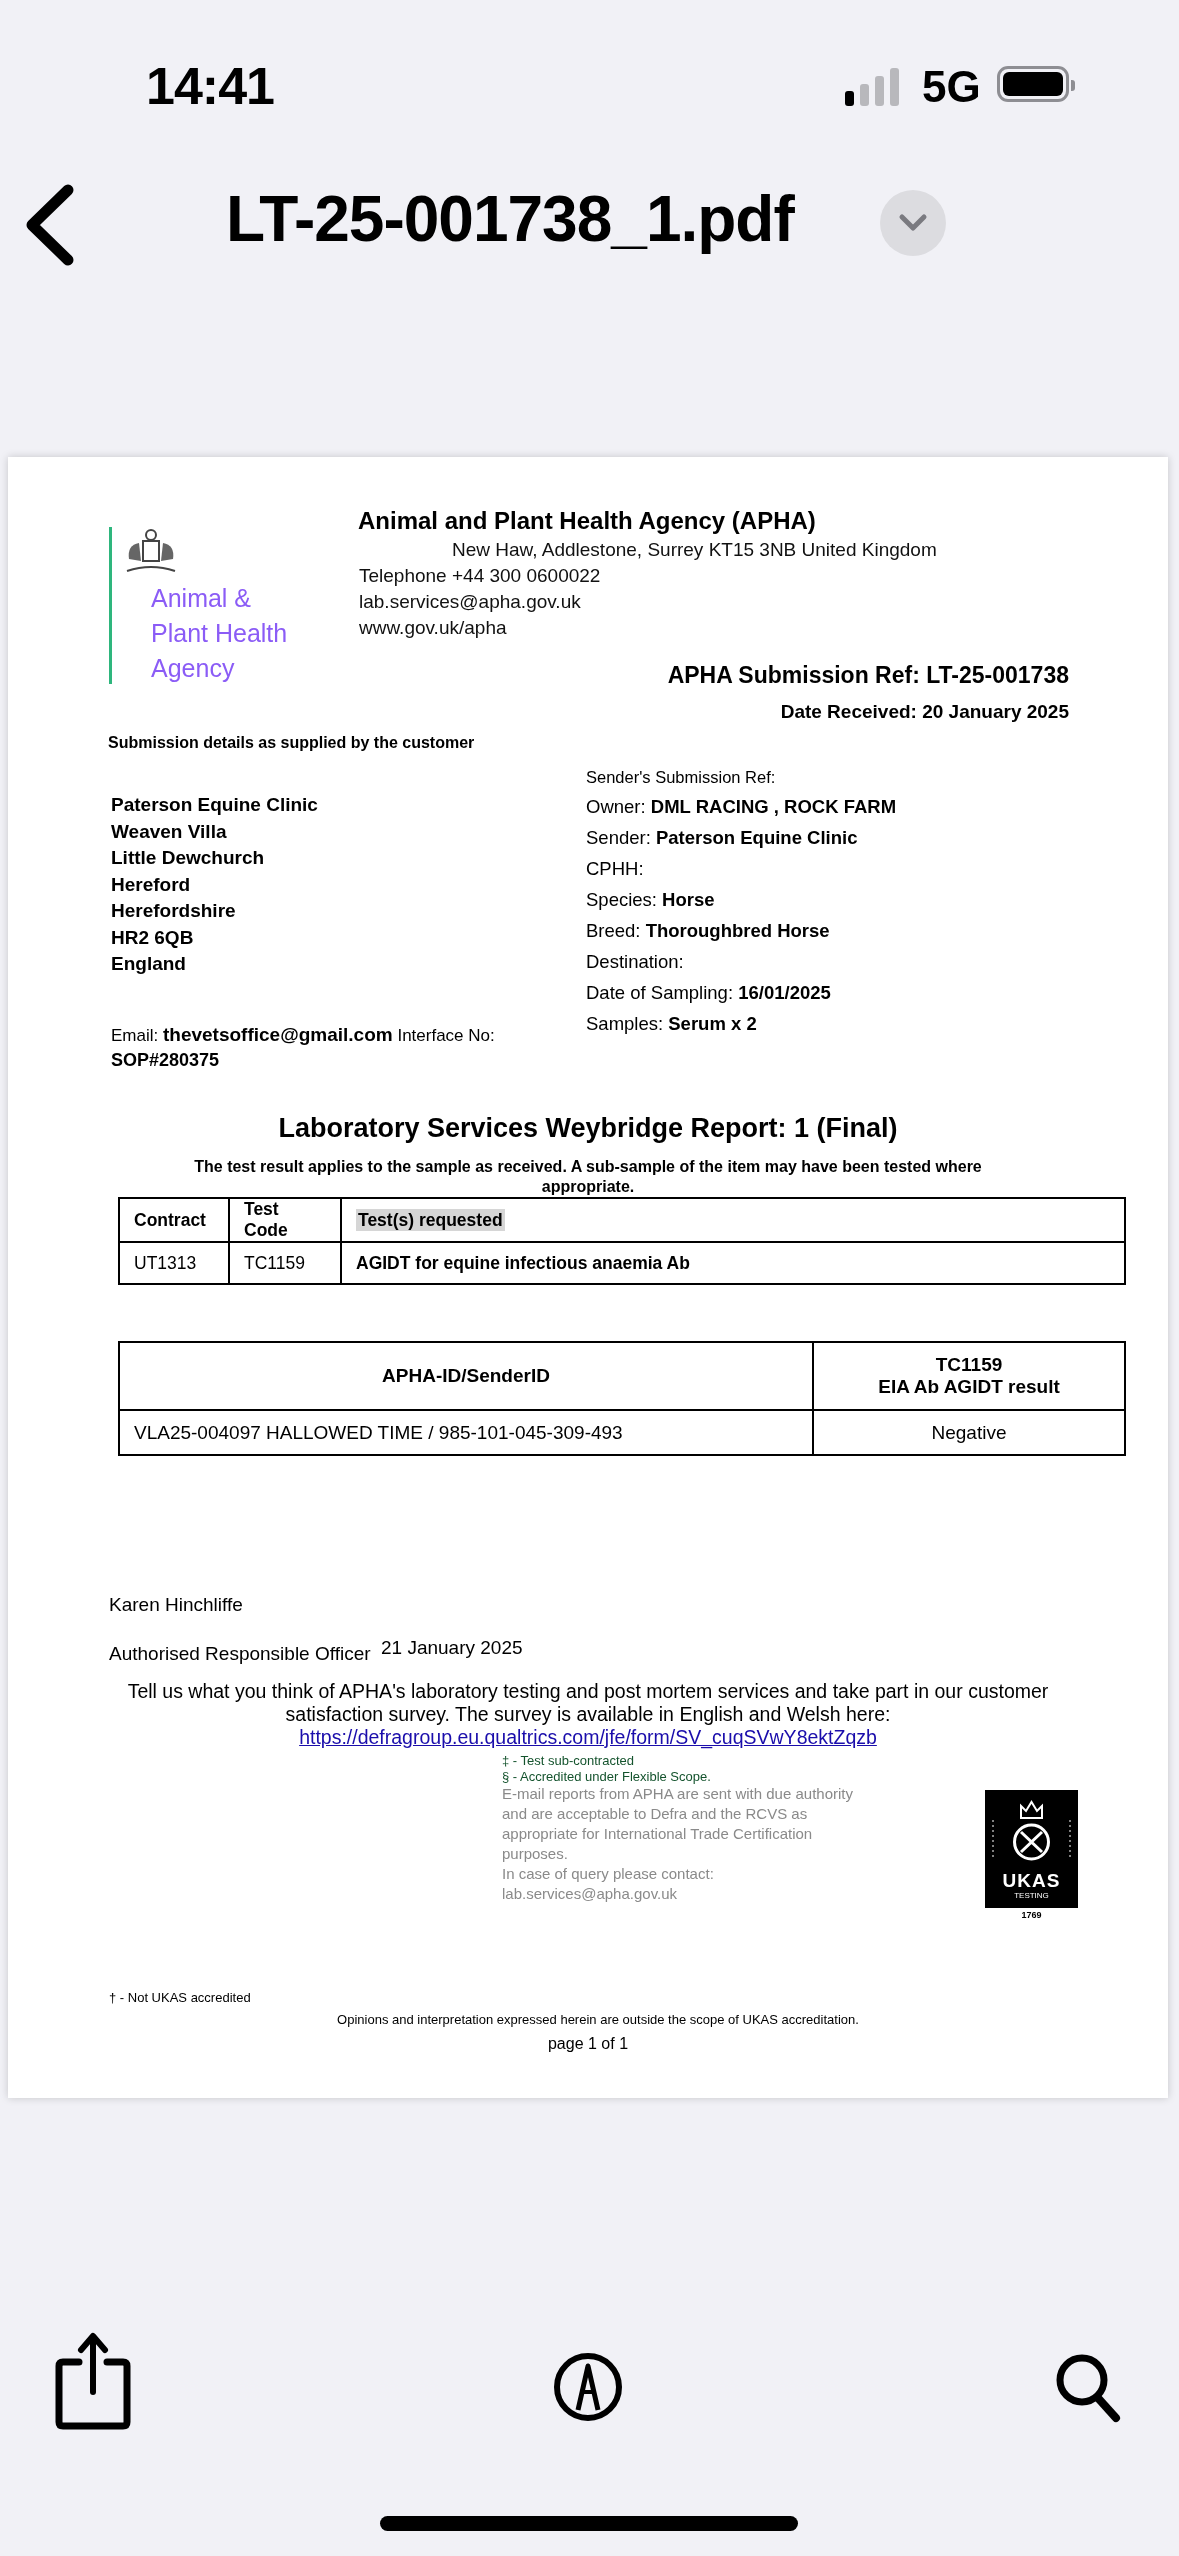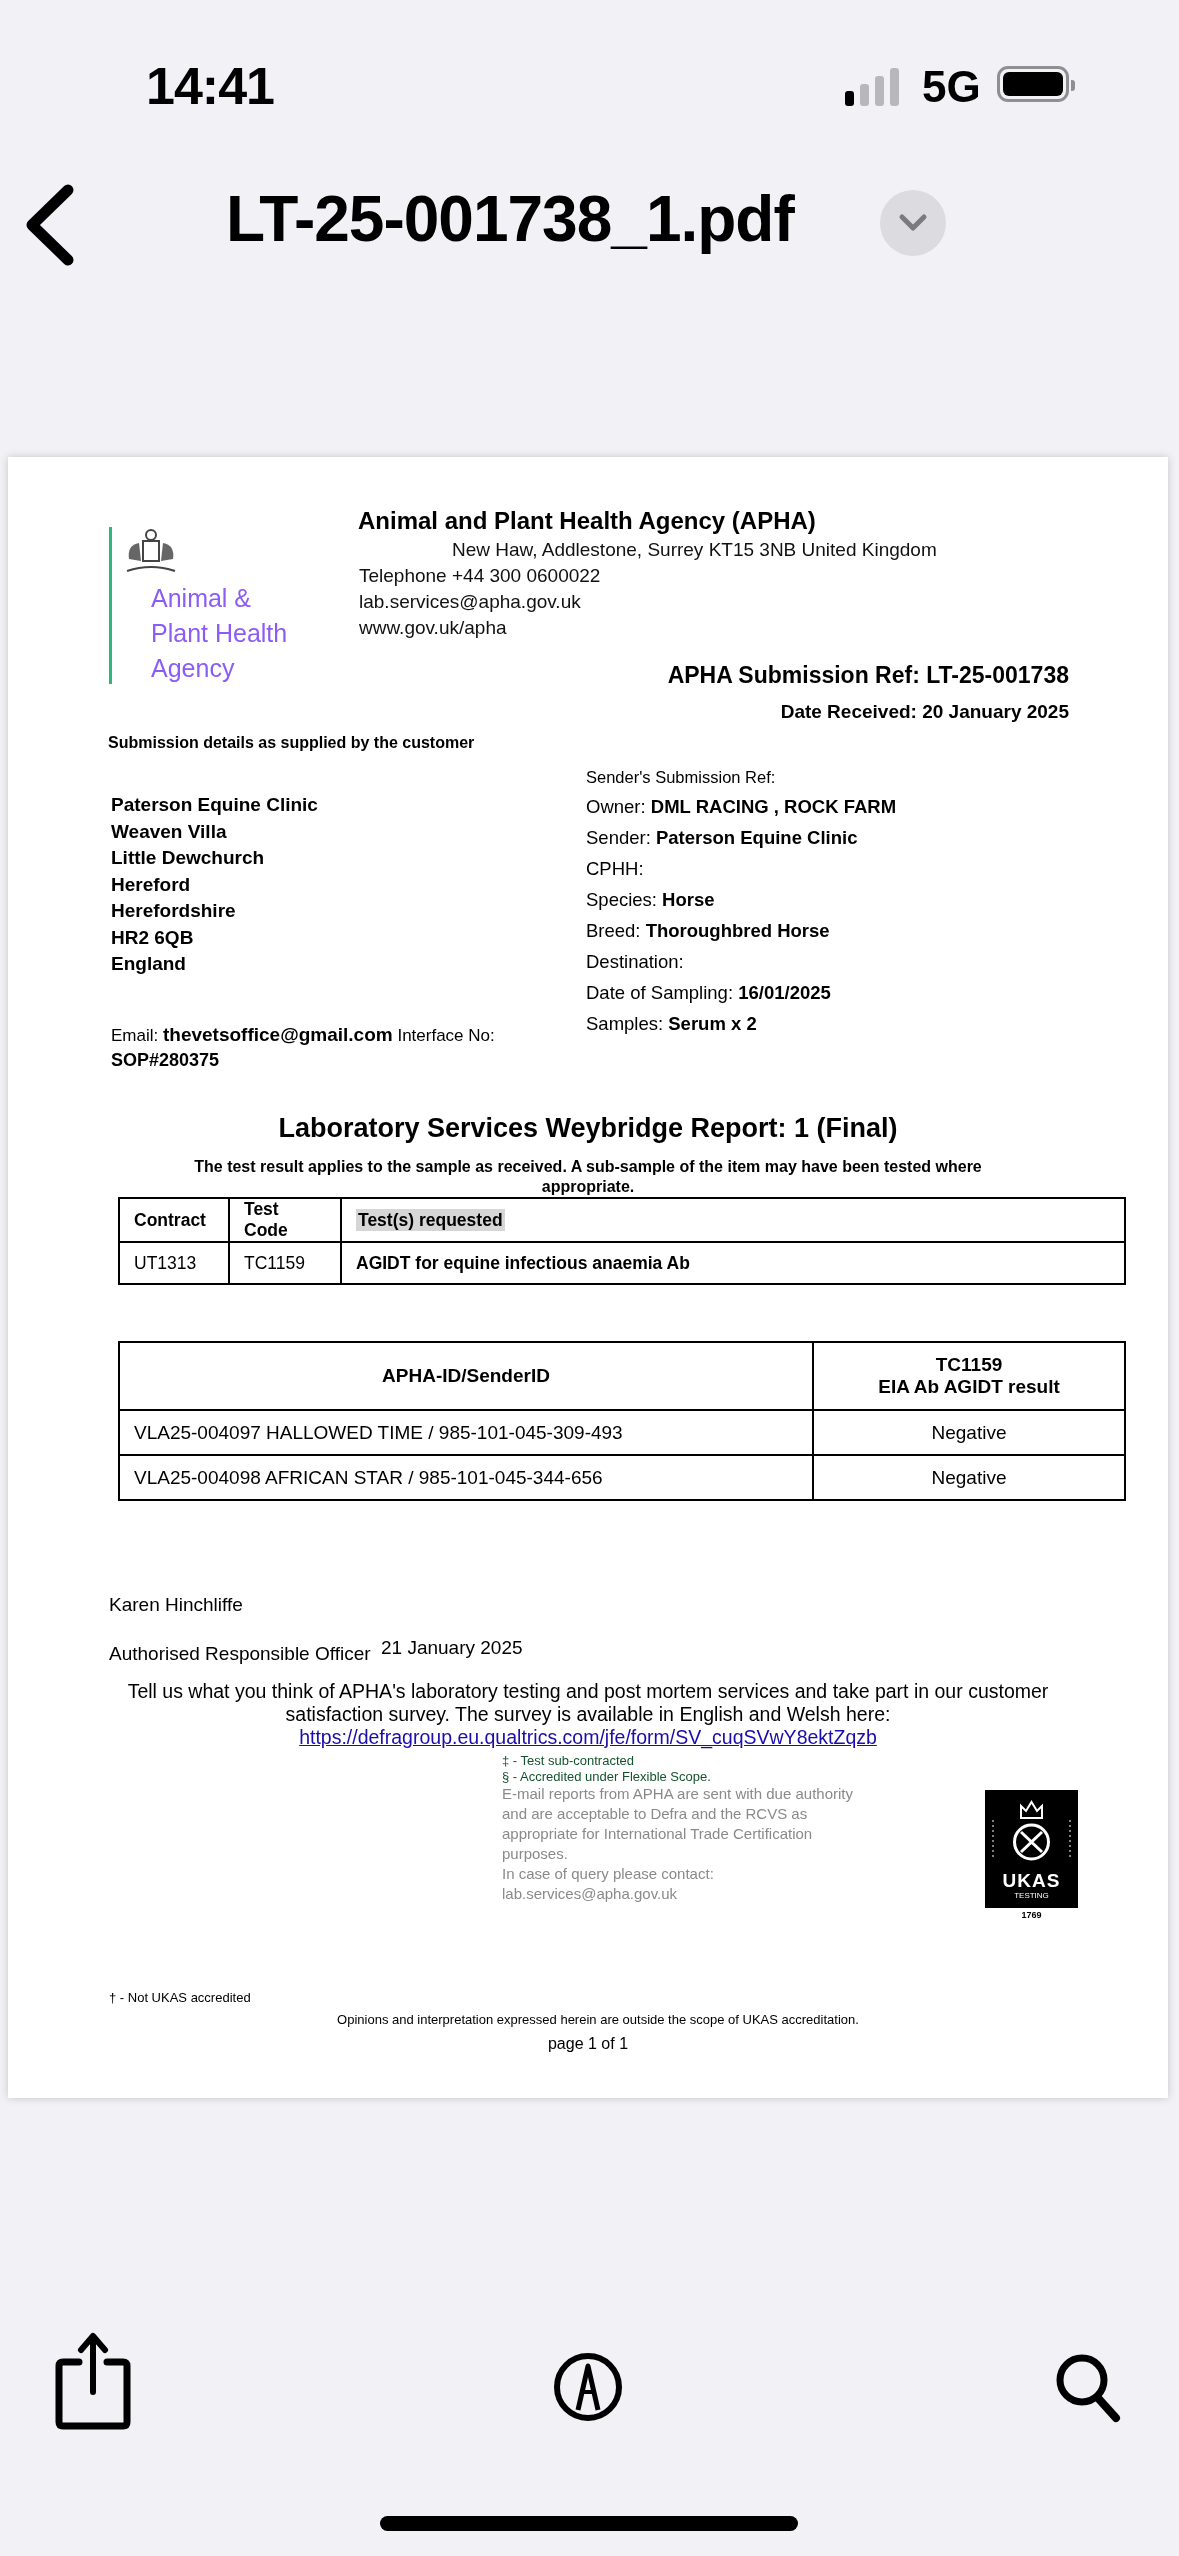--- a/index.html
+++ b/index.html
@@ -188,24 +188,20 @@
       <td style="width:694px">APHA-ID/SenderID</td>
       <td>
             <div>TC1159</div>
             <div>EIA Ab AGIDT result</div>
           </td>
     </tr>
     <tr>
       <td>VLA25-004097 HALLOWED TIME / 985-101-045-309-493</td>
       <td class="res">Negative</td>
     </tr>
-    <tr>
-      <td>VLA25-004098 AFRICAN STAR / 985-101-045-344-656</td>
-      <td class="res">Negative</td>
-    </tr>
   </tbody>
     </table>
 
   <div class="abs officer-name">Karen Hinchliffe</div>
   <div class="abs officer-title">Authorised Responsible Officer</div>
   <div class="abs officer-date">21 January 2025</div>
 
   <div class="abs survey">
     <div>Tell us what you think of APHA's laboratory testing and post mortem services and take part in our customer satisfaction survey. The survey is available in English and Welsh here:</div>
     <div><span class="survey-link">https://defragroup.eu.qualtrics.com/jfe/form/SV_cuqSVwY8ektZqzb</span></div>

